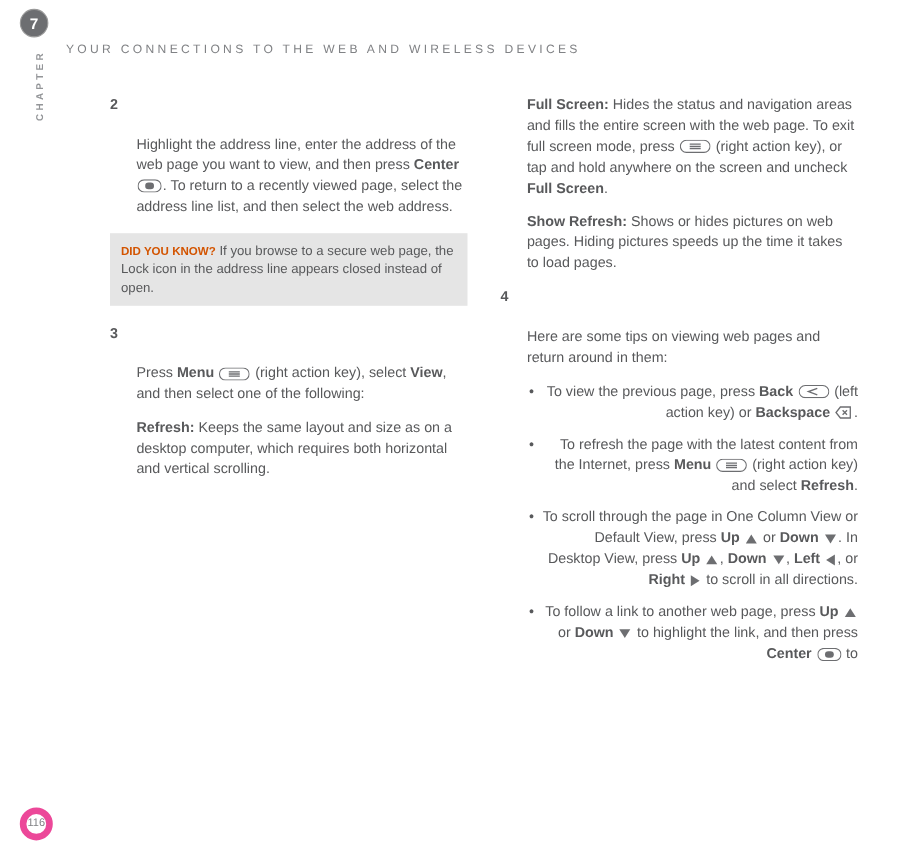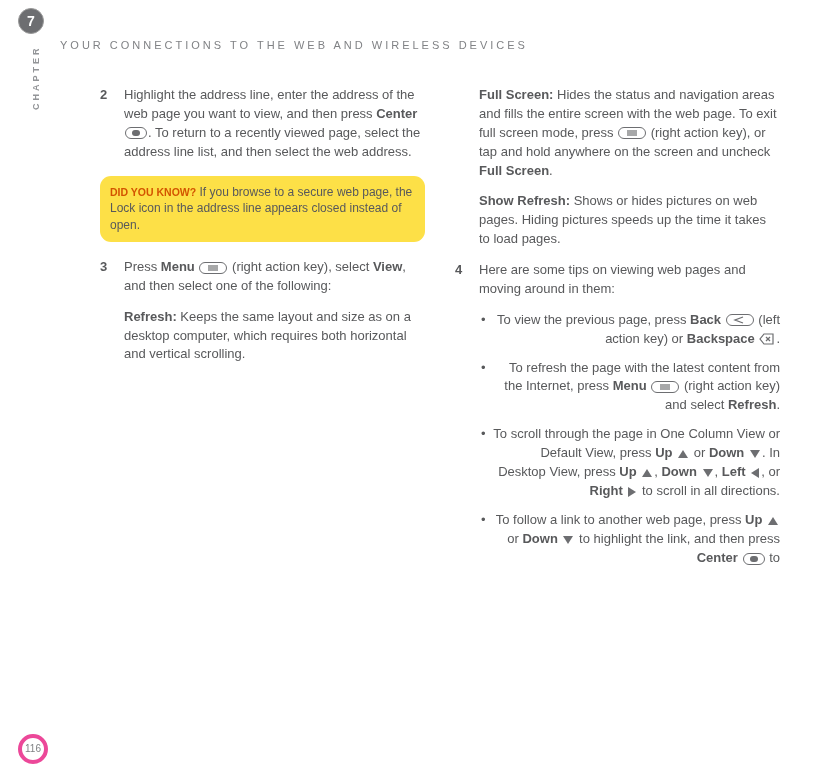--- a/index.html
+++ b/index.html
@@ -63,29 +63,28 @@
     .step {
       display: flex;
       margin-bottom: 14px;
     }
     .step-num {
       width: 24px;
       flex-shrink: 0;
       font-weight: bold;
       color: #58595b;
     }
-    .step-body { flex: 1; }
+    .step-body { flex: 1; margin-top: 36px; }
     .para { margin-bottom: 12px; }
     .tipbox {
-      background: #fde047;
+      background: #e5e5e5;
       padding: 8px 10px;
       margin: 10px 0 16px 0;
       font-size: 12px;
       line-height: 1.4;
-      border-radius: 11px;
     }
     .tiplabel {
       color: #d35400;
       font-weight: bold;
       font-size: 10.5px;
     }
     b { font-weight: bold; color: #58595b; }
     .icon {
       display: inline-block;
       vertical-align: middle;
@@ -107,21 +106,21 @@
     .footer {
       position: absolute;
       bottom: 18px;
       left: 18px;
       display: flex;
       align-items: center;
     }
     .page-badge {
       width: 30px;
       height: 30px;
-      border: 4px solid #ec4899;
+      border: 6px solid #ec4899;
       border-radius: 50%;
       display: flex;
       align-items: center;
       justify-content: center;
       font-size: 10px;
       color: #808285;
       margin-right: 14px;
       background: #fff;
     }
     .footer-title {
@@ -191,21 +190,21 @@
             </svg></span><span> (right action key), or tap and hold anywhere on the screen and uncheck </span><b>Full Screen</b><span>.</span>
       </div>
       <div class="para">
         <b>Show Refresh:</b><span> Shows or hides pictures on web pages. Hiding pictures speeds up the time it takes to load pages.</span>
       </div>
     </div>
 
     <div class="step">
       <div class="step-num">4</div>
       <div class="step-body">
-        <div class="para"><span>Here are some tips on viewing web pages and moving around in them:</span></div>
+        <div class="para"><span>Here are some tips on viewing web pages and return around in them:</span></div>
         <ul class="bullets">
           <li>
             <span>To view the previous page, press </span><b>Back</b>
             <span class="icon"><svg width="28" height="12">
                   <rect x="0.5" y="0.5" width="27" height="11" rx="5.5" fill="none" stroke="#6d6e71"></rect>
                   <path d="M17 3 L9 6 L17 9" fill="none" stroke="#6d6e71" stroke-width="1.3"></path>
                 </svg></span>
             <span> (left action key) or </span><b>Backspace</b>
             <span class="icon"><svg width="16" height="14">
                   <path d="M5 2 L14 2 L14 12 L5 12 L1 7 Z" fill="none" stroke="#6d6e71" stroke-width="1.2"></path>

